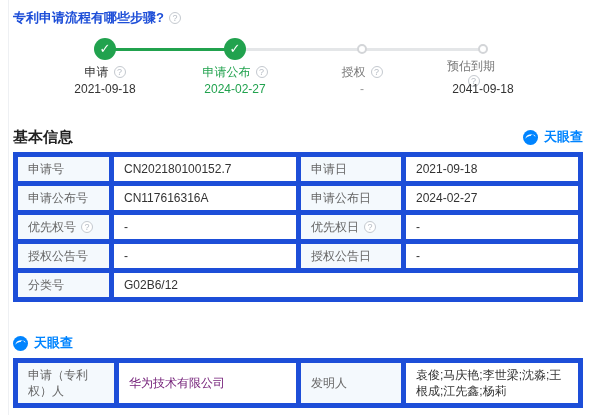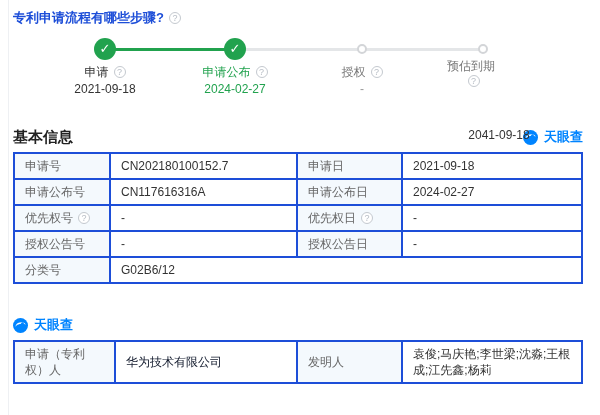--- a/index.html
+++ b/index.html
@@ -43,26 +43,26 @@
   .section-header{display:flex;justify-content:space-between;align-items:center;height:20px;}
   .section-header.first{margin-top:28px;}
   .section-header.second{margin-top:31px;}
   .section-title{font-size:15px;font-weight:bold;color:#222;}
   .brand{display:flex;align-items:center;gap:6px;cursor:pointer;}
   .brand-name{font-size:13px;font-weight:bold;color:#0084ff;}
 
   
   table.info{border-collapse:collapse;width:570px;margin-top:5px;font-size:12px;table-layout:fixed;}
   table.info th,table.info td{
-    border:2px solid #1d4ed8;padding:4px 10px;line-height:16px;text-align:left;vertical-align:middle;
+    border:5px solid #1d4ed8;padding:4px 10px;line-height:16px;text-align:left;vertical-align:middle;
   }
   table.info th{background:#f4f9fd;color:#666;font-weight:normal;}
   table.info td{color:#333;background:#fff;}
   .th-inline{display:flex;align-items:center;}
-  a.link{color:#0f172a;text-decoration:none;cursor:pointer;}
+  a.link{color:#701a75;text-decoration:none;cursor:pointer;}
 </style>
 </head>
 <body>
 
 <div class="page-edge"></div>
 
 <div class="content">
 
   <div class="flow-title-row">
     <span class="flow-title">专利申请流程有哪些步骤?</span>
@@ -93,21 +93,21 @@
     <div class="step-label" style="left:279px;">
       <span class="muted-label">授权</span>
       <span class="help-icon">?</span>
     </div>
     <div class="step-date muted-date" style="left:279px;">-</div>
 
     <div class="step-label" style="left:388px;flex-direction:column;">
       <span class="muted-label">预估到期</span>
       <span class="help-icon">?</span>
     </div>
-    <div class="step-date" style="left:416px;margin-top:46px;">2041-09-18</div>
+    <div class="step-date" style="left:400px;">2041-09-18</div>
   </div>
 
   <div class="section-header first">
     <span class="section-title">基本信息</span>
     <span class="brand">
       <svg width="15" height="15" viewBox="0 0 16 16">
         <circle cx="8" cy="8" r="8" fill="#0084ff"></circle>
         <path d="M2.6 9.4 a6.2 5.2 0 0 1 11.2 -2.6 a7.5 4.6 0 0 0 -11.2 2.6 z" fill="#ffffff"></path>
         <circle cx="10.1" cy="6.1" r="1.6" fill="#0084ff"></circle>
       </svg>

